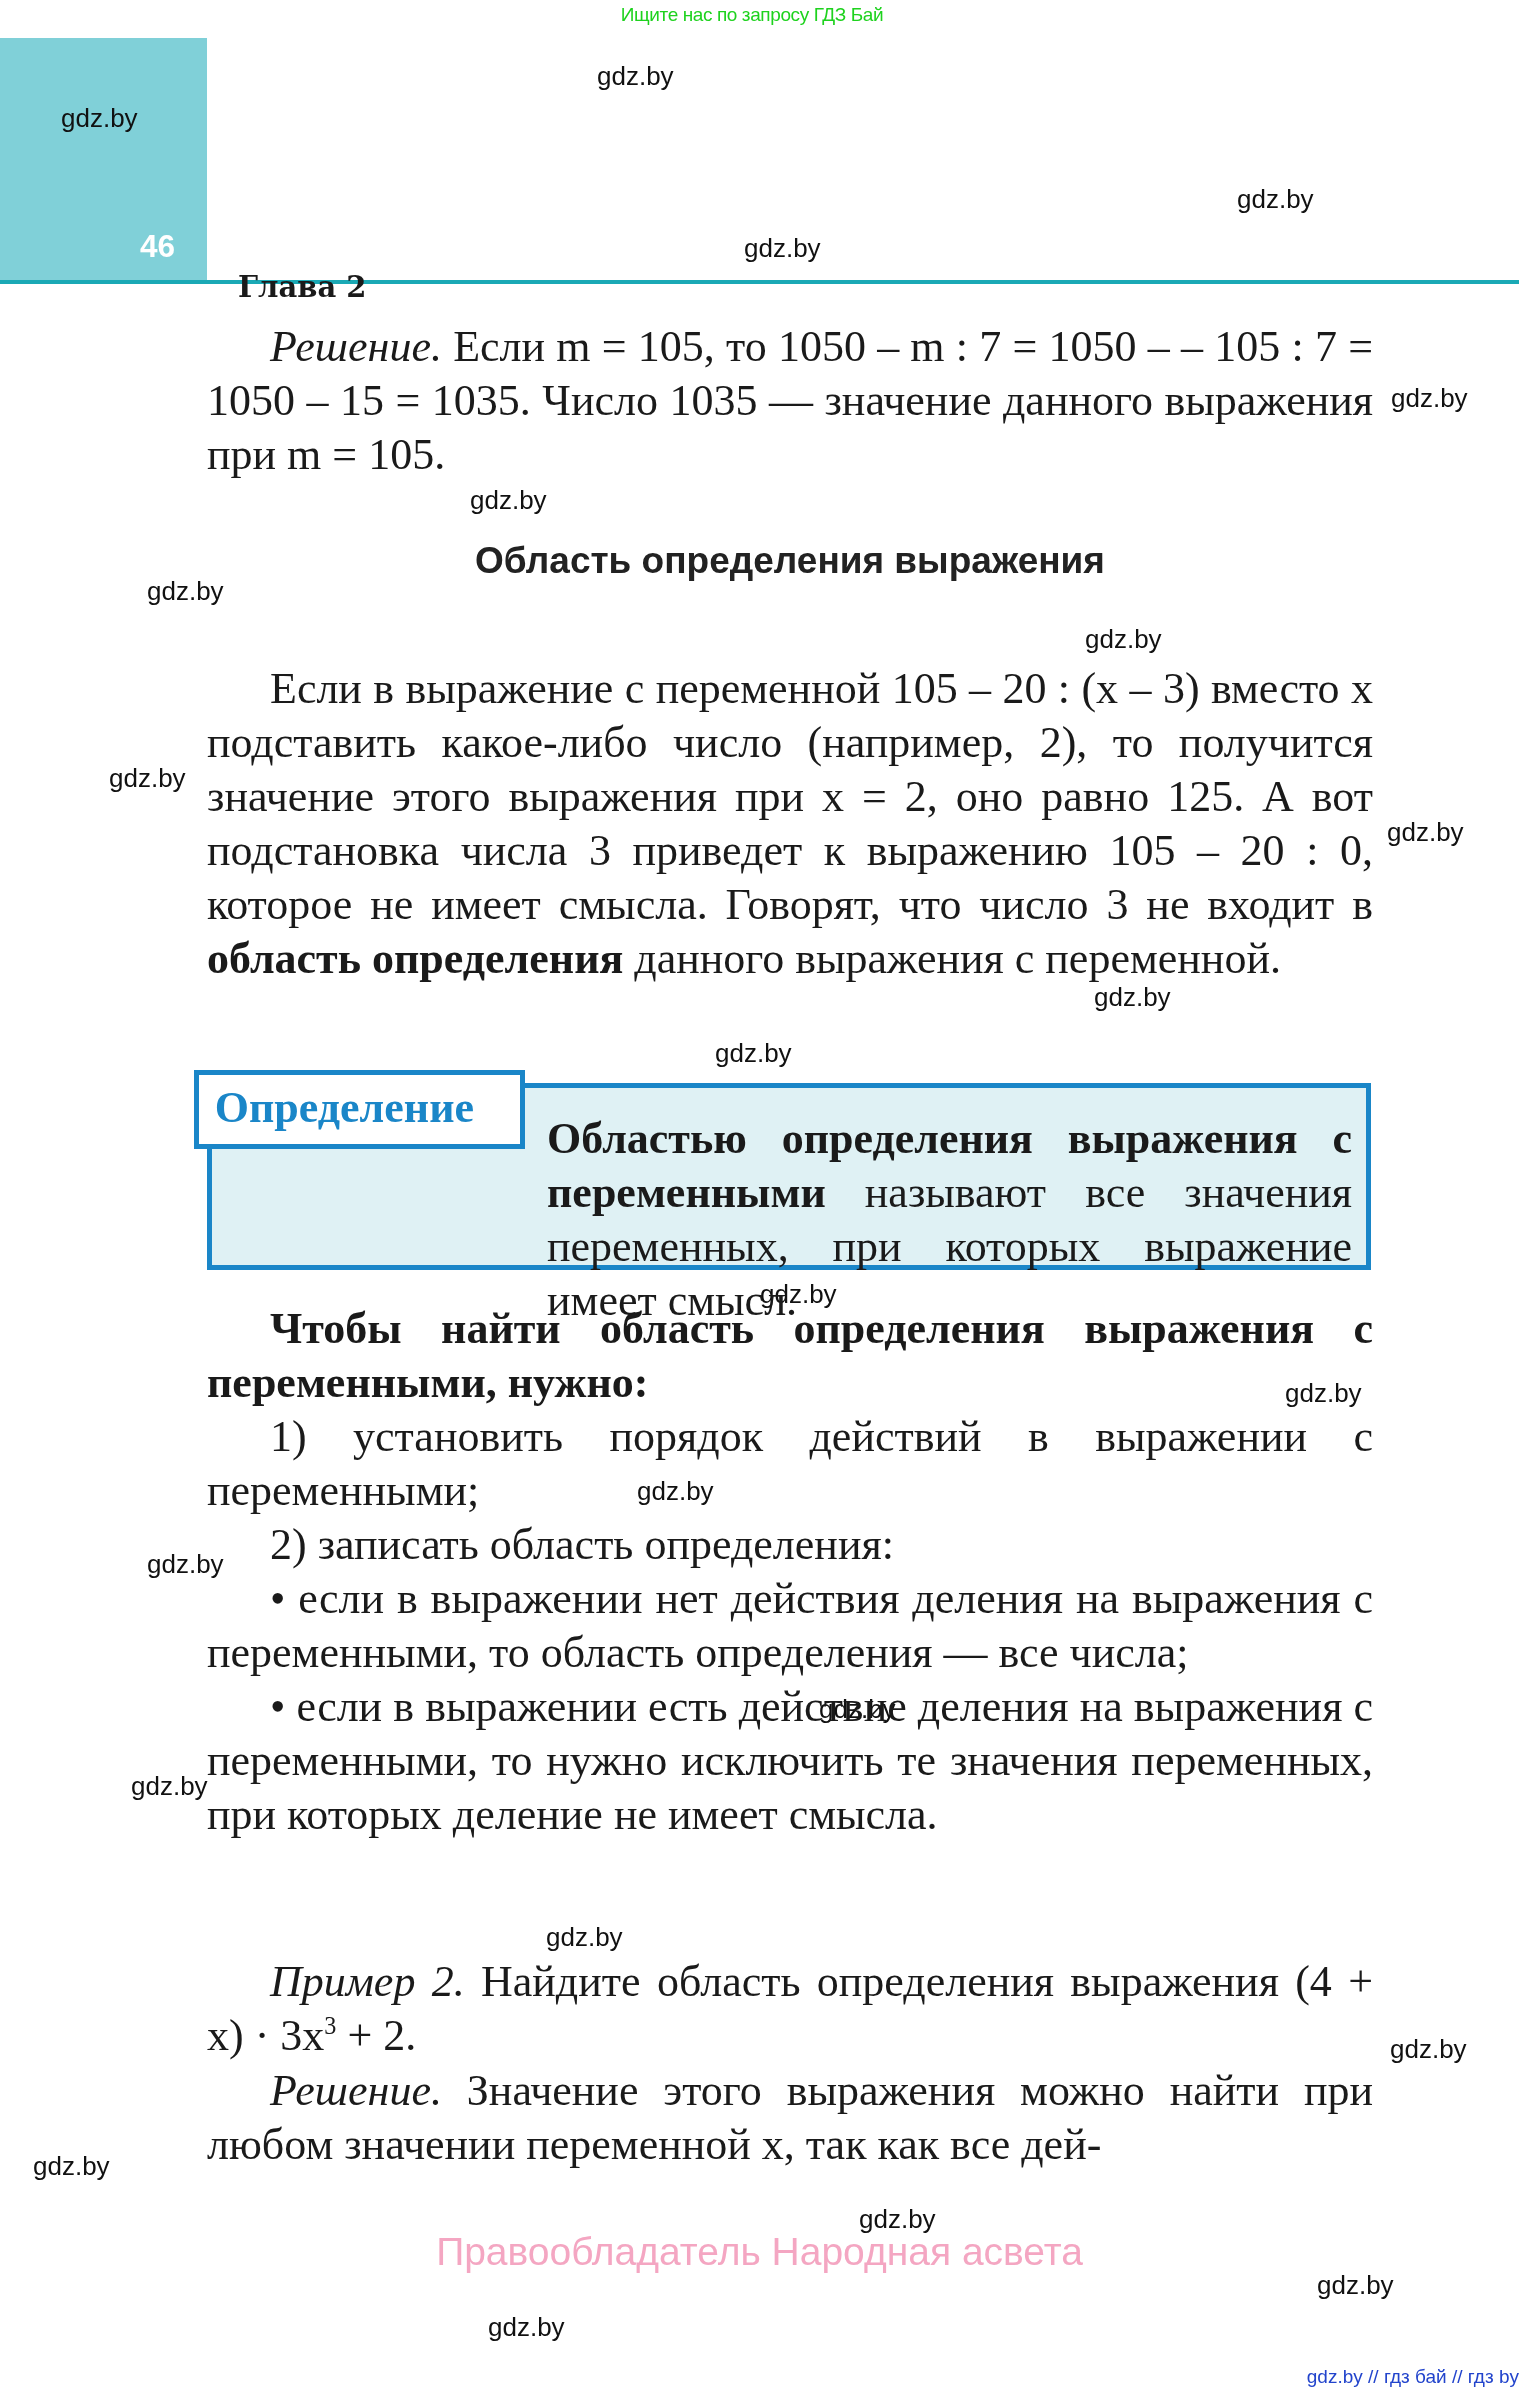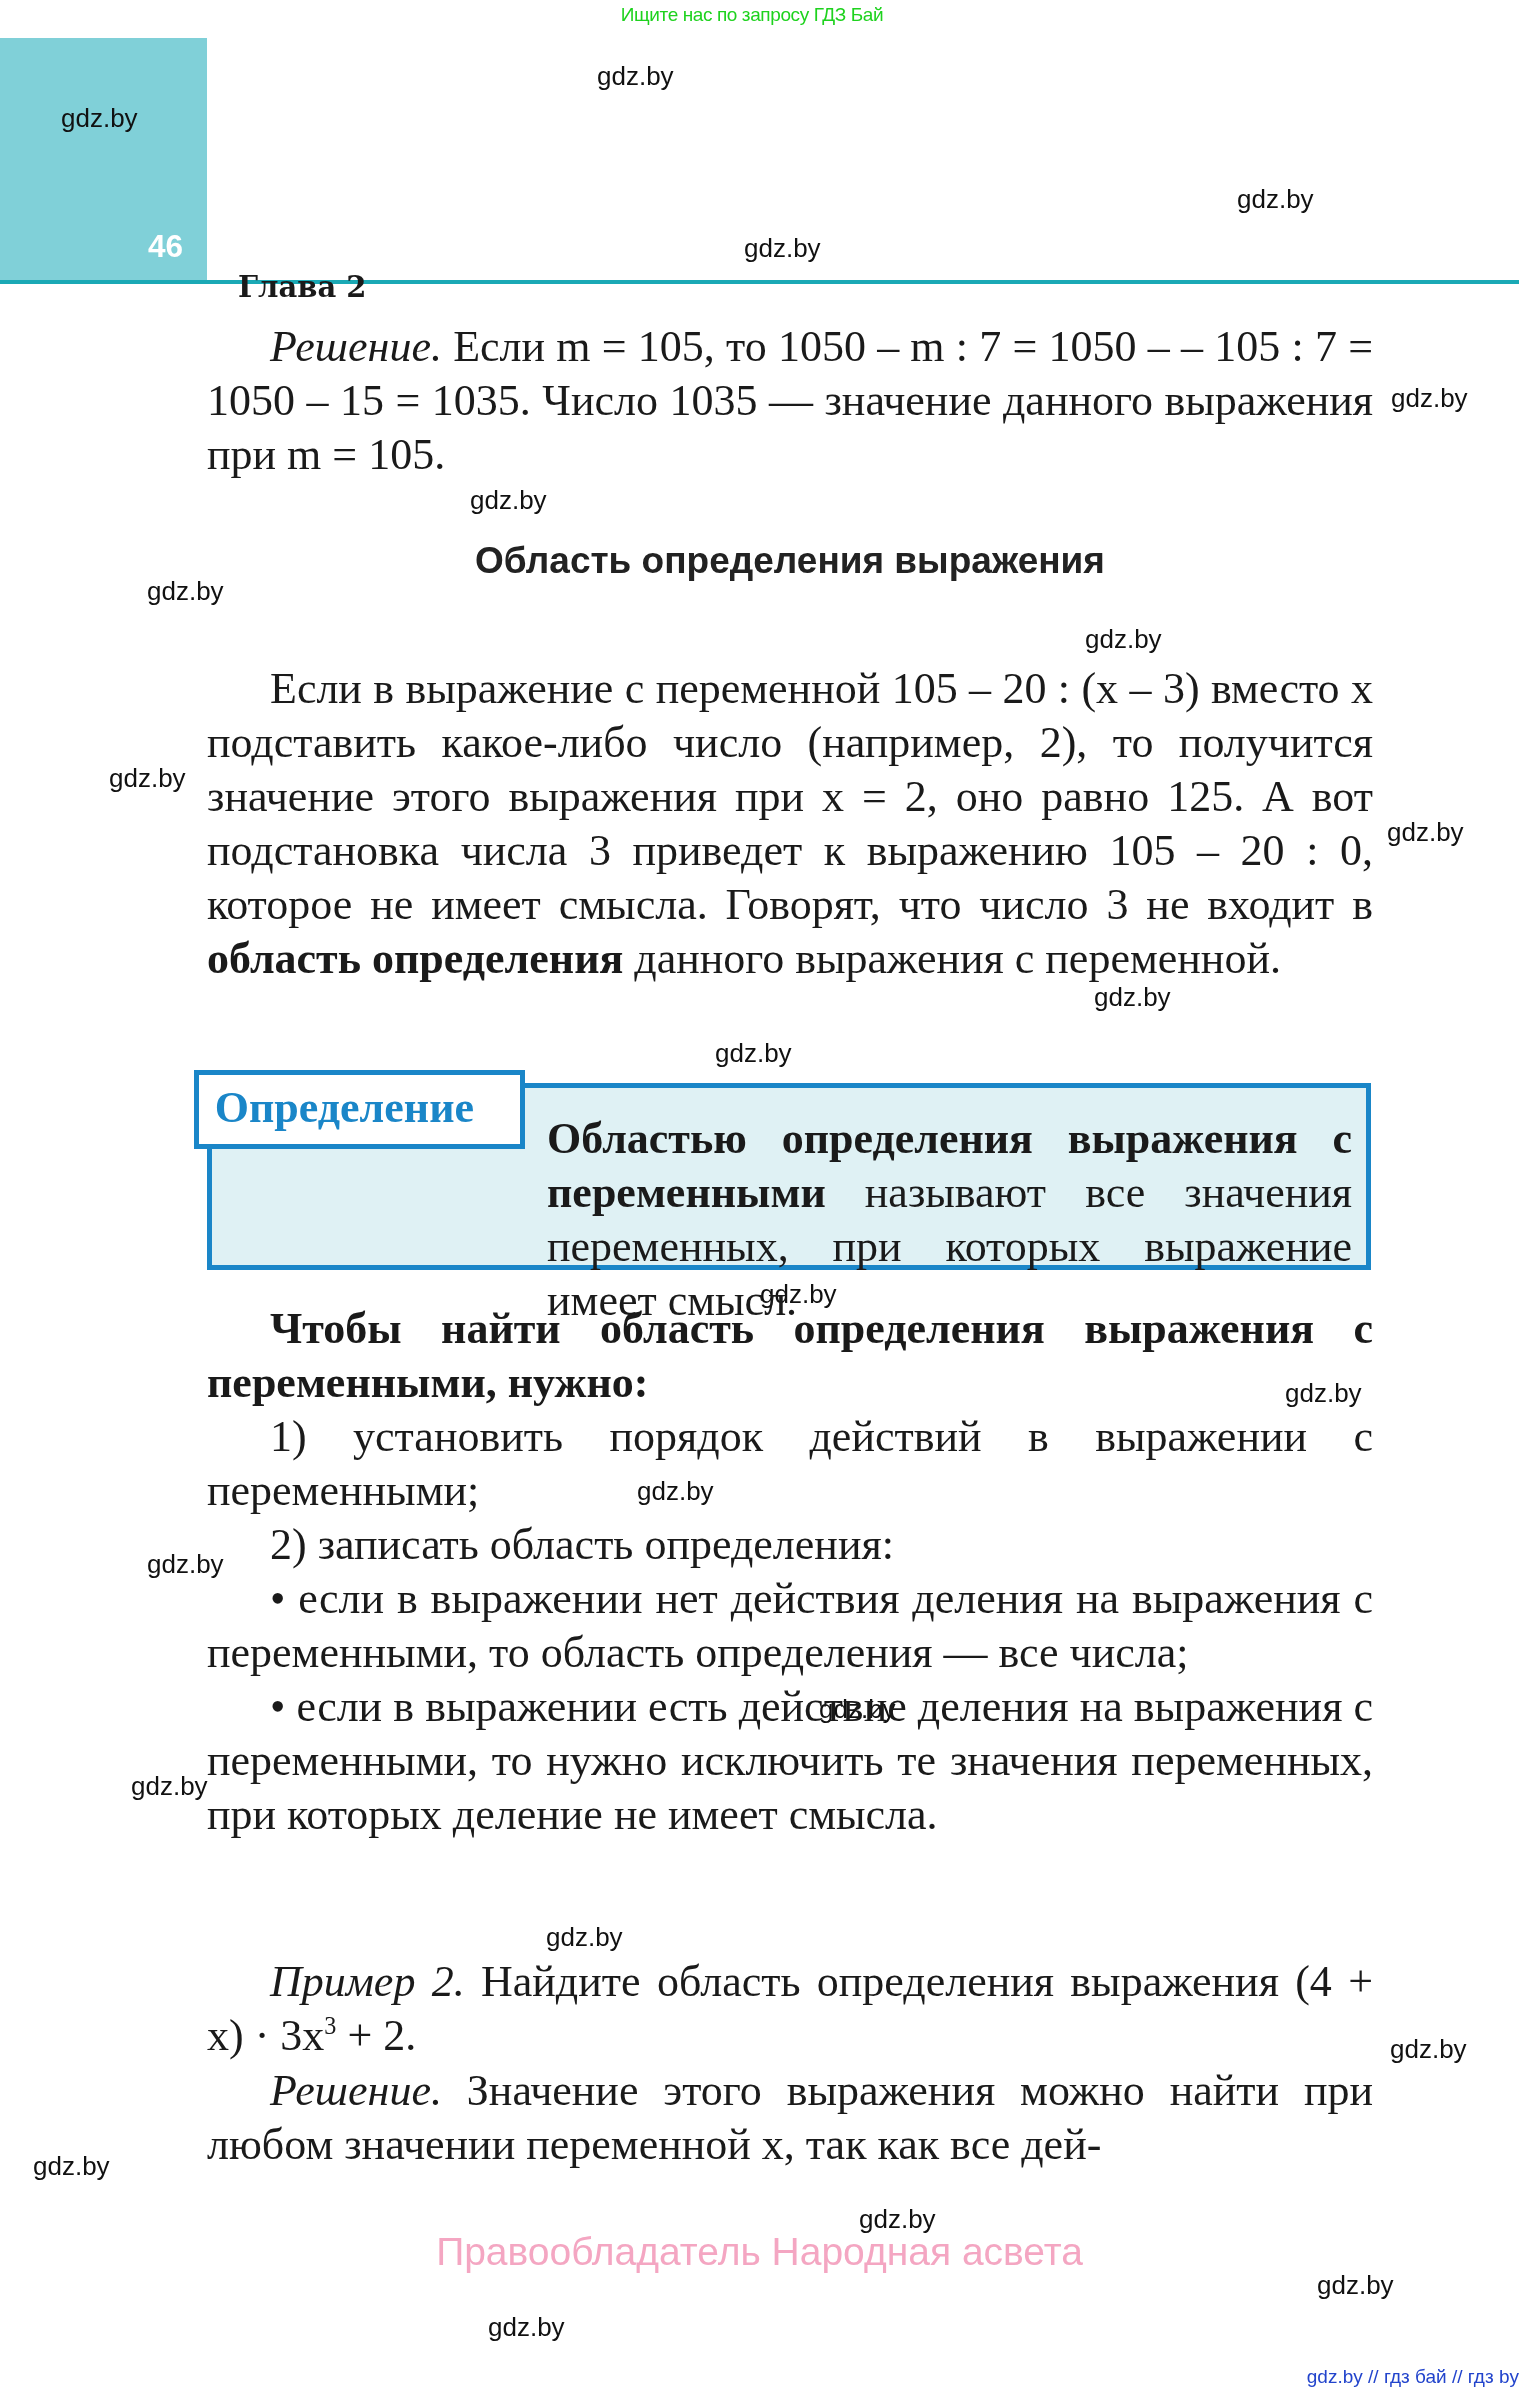--- a/index.html
+++ b/index.html
@@ -10,21 +10,21 @@
   }
   .abs { position: absolute; }
   .top-banner {
     left: 0; width: 1504px; top: 3.5px; text-align: center;
     font-family: "Liberation Sans", sans-serif; font-size: 19px; color: #1ed21e;
     letter-spacing: -0.4px;
   }
   .side-block { left: 0; top: 38px; width: 207px; height: 244px; background: #80d0d8; }
   .rule { left: 0; top: 280px; width: 1519px; height: 4.4px; background: #1aa9b5; }
   .page-num {
-    left: 148px; top: 228px; font-family: "Liberation Sans", sans-serif; font-weight: bold;
+    left: 140px; top: 228px; font-family: "Liberation Sans", sans-serif; font-weight: bold;
     font-size: 31.5px; color: #ffffff;
   }
   .chapter {
     left: 238px; top: 226px; font-family: "DejaVu Serif", serif; font-weight: bold;
     font-size: 29px; color: #1a1a1a; margin-top: 44px;
   }
   .wm { font-family: "Liberation Sans", sans-serif; font-size: 26px; color: #111; }
   .content { left: 207px; width: 1166px; }
   .p {
     font-family: "Liberation Serif", serif; font-size: 44px; line-height: 54px;

